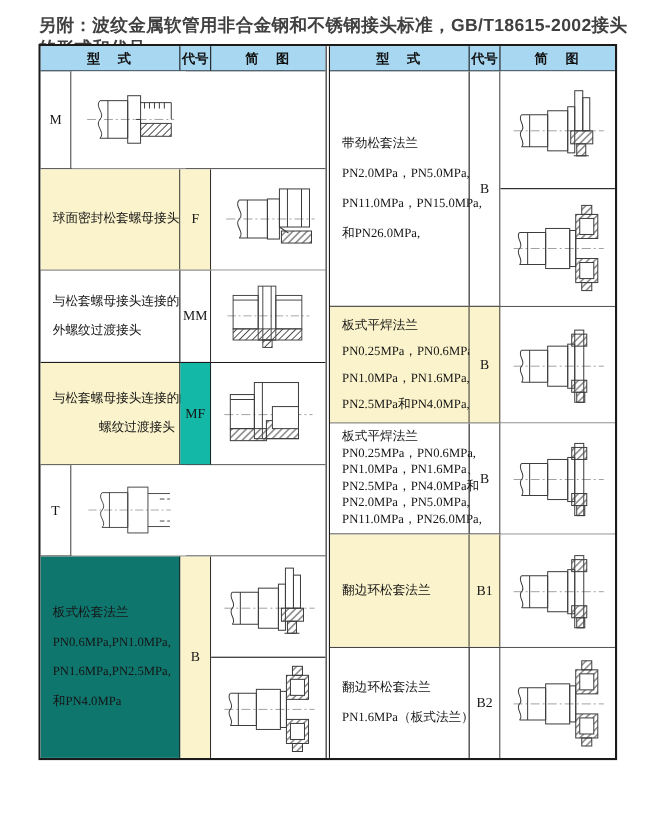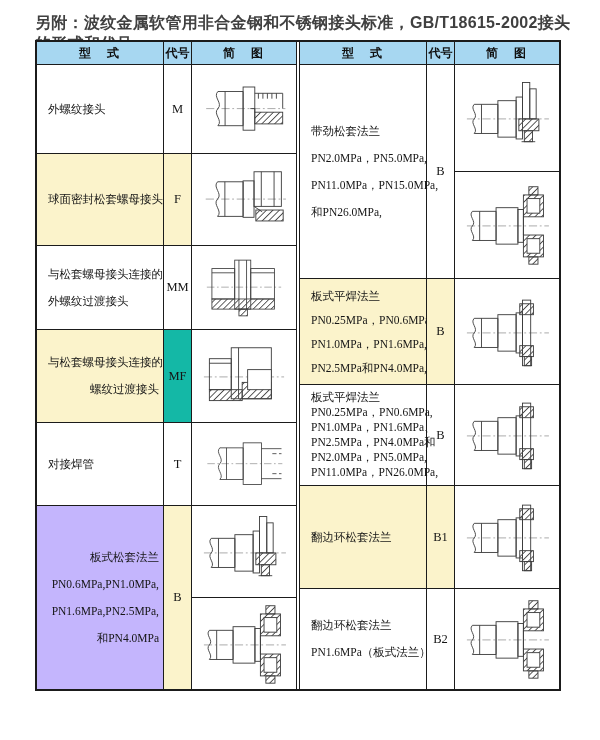--- a/index.html
+++ b/index.html
@@ -167,23 +167,20 @@
 <div class="title">另附：波纹金属软管用非合金钢和不锈钢接头标准，GB/T18615-2002接头的形式和代号。</div>
 
 <div class="table-wrap">
   <div class="half" id="half-left">
       <div class="hrow header-row" style="background: rgb(167, 215, 241);">
         <div class="header-cell h-type">型　式</div>
         <div class="header-cell h-code">代号</div>
         <div class="header-cell h-diag">简　图</div>
       </div>
       <div class="row" style="height: 89px;">
-        <div class="c-type">
-          <div class="type-line" style="line-height: 27px;">外螺纹接头</div>
-        </div>
         <div class="c-code">M</div>
         <div class="c-diag">
           <div class="diag-cell">
             <svg viewBox="0 0 100 90" width="96" height="81" preserveAspectRatio="xMidYMid meet">
               <use href="#sym-m"></use>
             </svg>
           </div>
         </div>
       </div>
       <div class="row" style="height: 92px;">
@@ -221,34 +218,31 @@
         <div class="c-code" style="background: #14b8a6;">MF</div>
         <div class="c-diag">
           <div class="diag-cell">
             <svg viewBox="0 0 100 90" width="96" height="82" preserveAspectRatio="xMidYMid meet">
               <use href="#sym-mf"></use>
             </svg>
           </div>
         </div>
       </div>
       <div class="row" style="height: 83px;">
-        <div class="c-type">
-          <div class="type-line" style="line-height: 27px;">对接焊管</div>
-        </div>
         <div class="c-code">T</div>
         <div class="c-diag">
           <div class="diag-cell">
             <svg viewBox="0 0 100 90" width="96" height="75" preserveAspectRatio="xMidYMid meet">
               <use href="#sym-t"></use>
             </svg>
           </div>
         </div>
       </div>
       <div class="row last" style="height: 183px;">
-        <div class="c-type" style="background: #c4b5fd; align-items: flex-end;">
+        <div class="c-type" style="background: #0f766e;">
           <div class="type-line" style="line-height: 27px;">板式松套法兰</div>
           <div class="type-line" style="line-height: 27px;">PN0.6MPa,PN1.0MPa,</div>
           <div class="type-line" style="line-height: 27px;">PN1.6MPa,PN2.5MPa,</div>
           <div class="type-line" style="line-height: 27px;">和PN4.0MPa</div>
         </div>
         <div class="c-code" style="background: rgb(251, 243, 203);">B</div>
         <div class="c-diag">
           <div class="diag-cell">
             <svg viewBox="0 0 100 90" width="96" height="82" preserveAspectRatio="xMidYMid meet">
               <use href="#sym-flange-up"></use>

